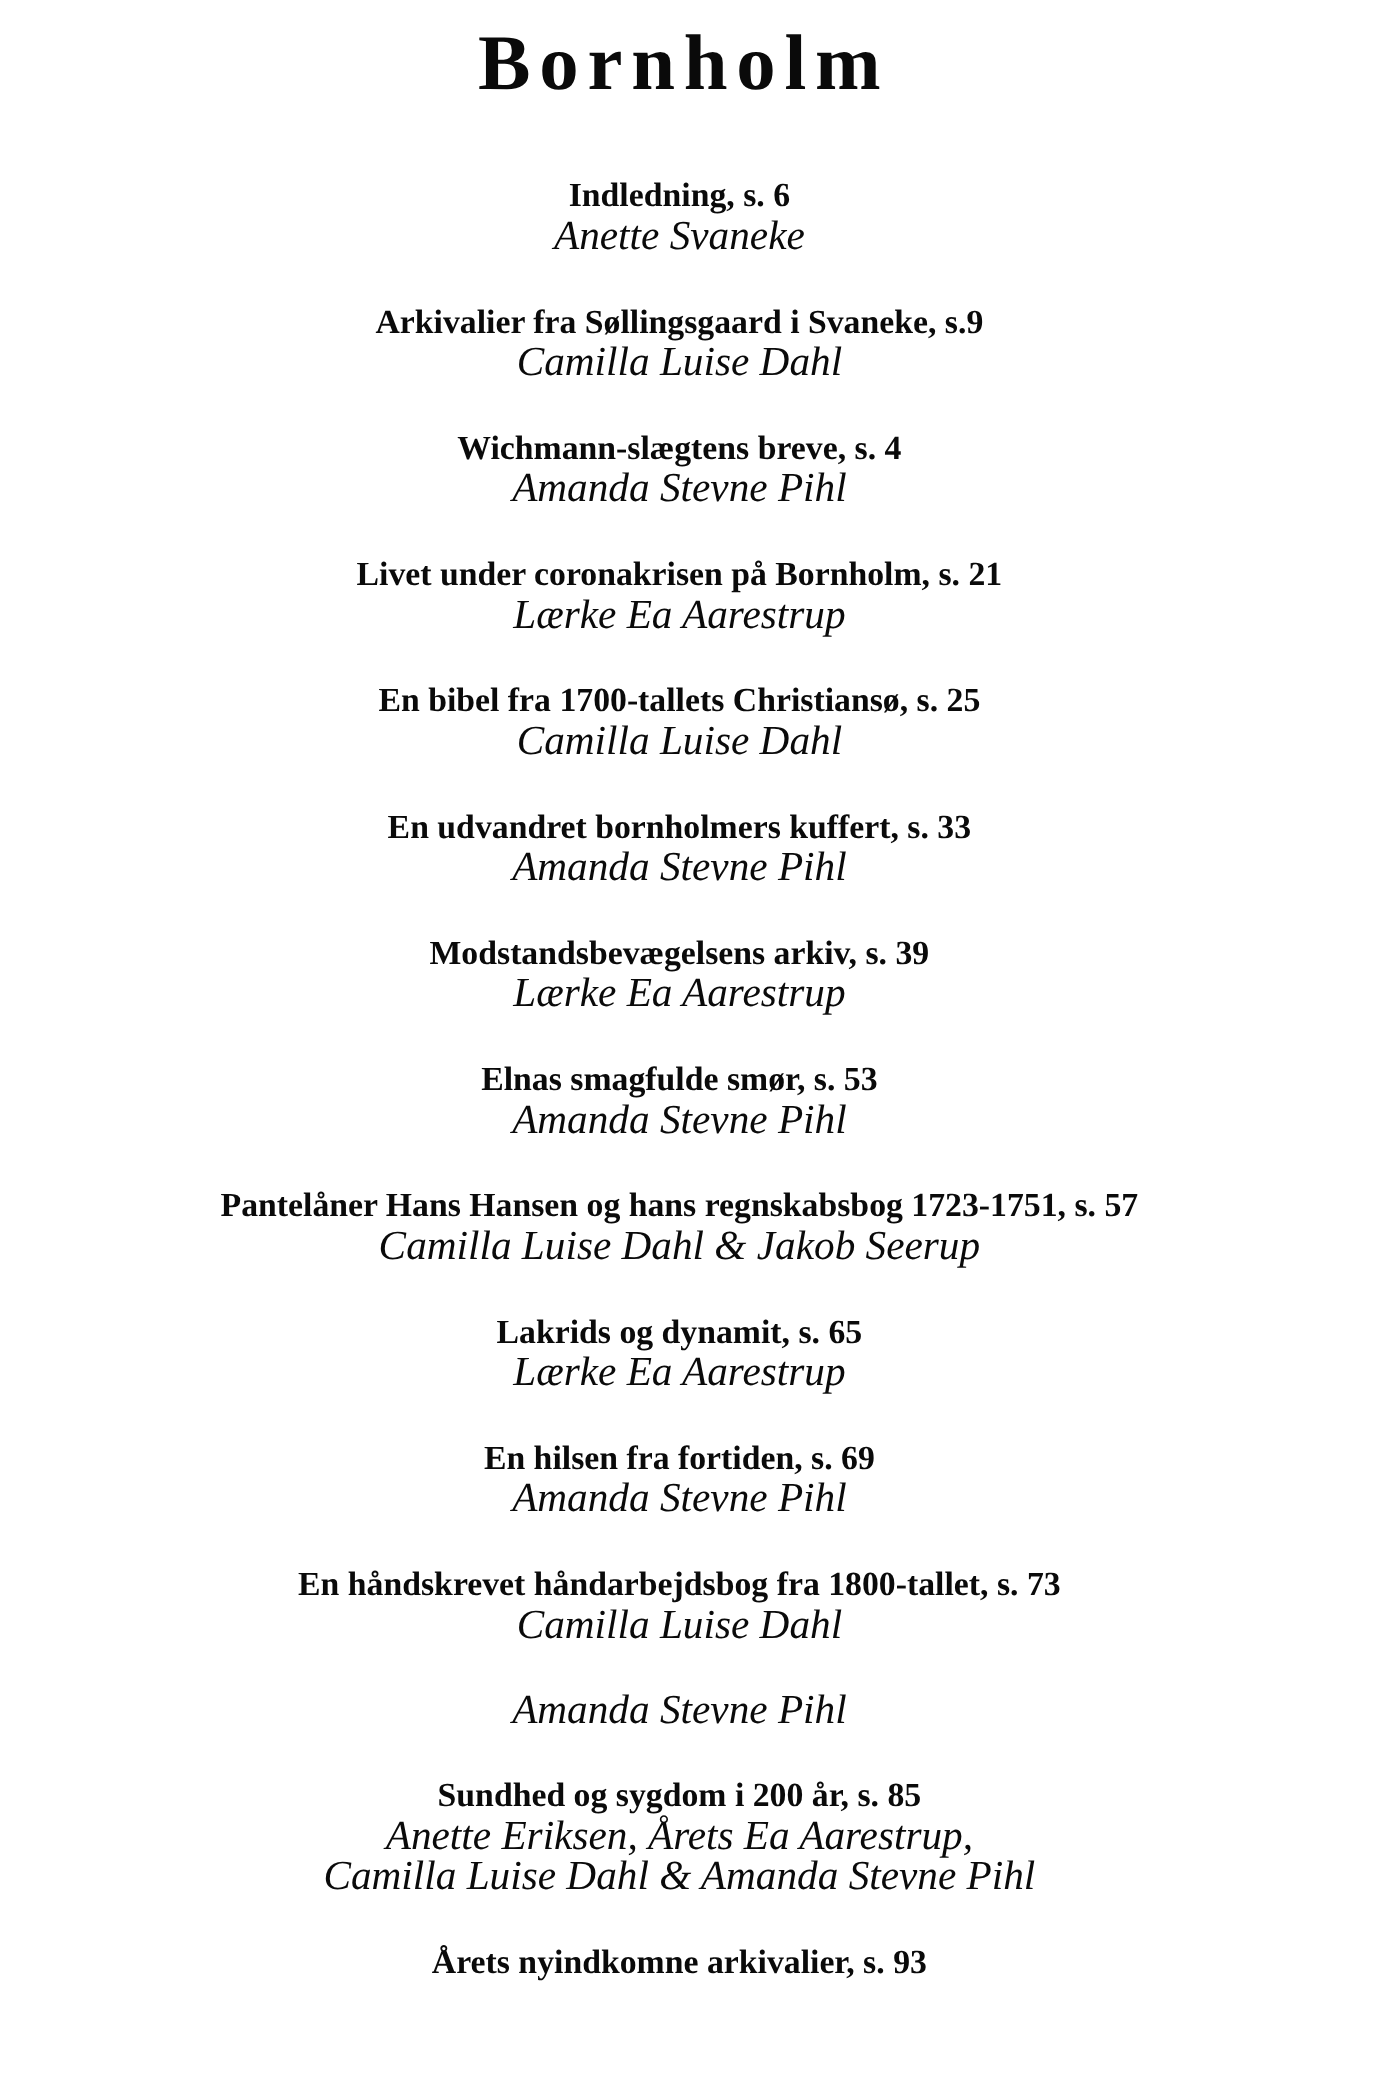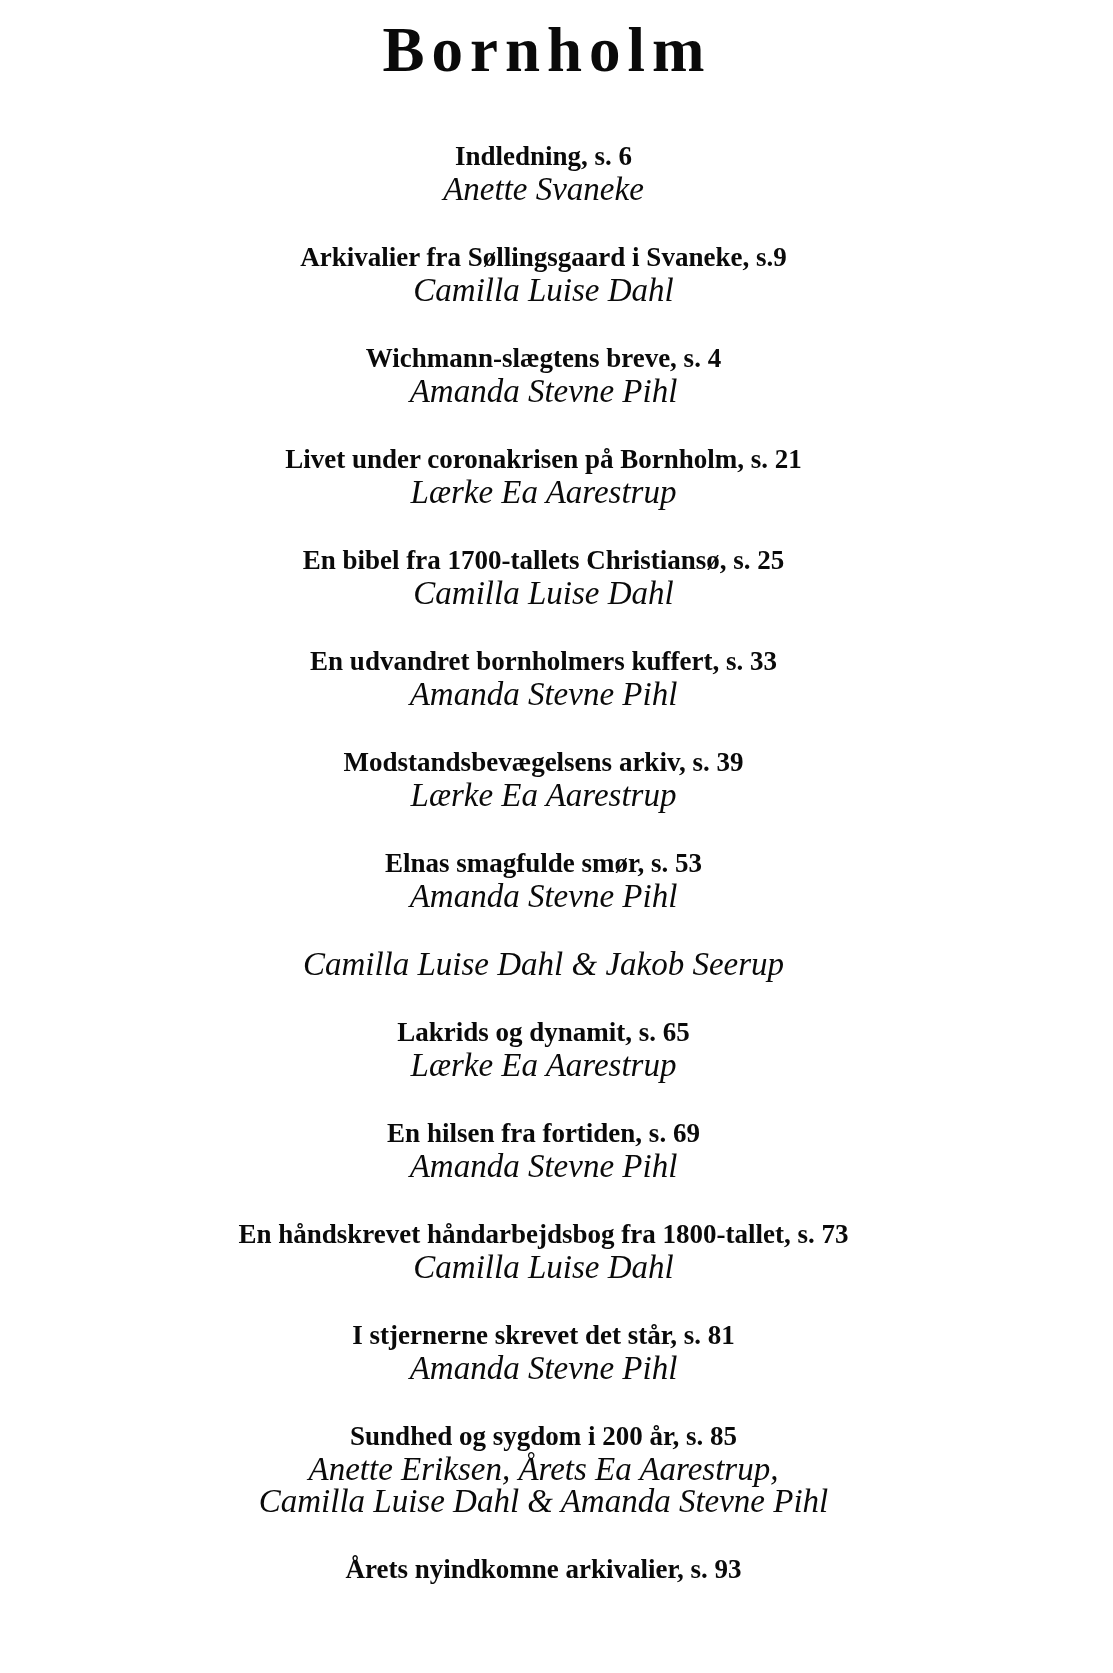--- a/index.html
+++ b/index.html
@@ -82,36 +82,36 @@
       </div>
       <div class="entry">
         <div class="entry-title">Modstandsbevægelsens arkiv, s. 39</div>
         <div class="author-line">Lærke Ea Aarestrup</div>
       </div>
       <div class="entry">
         <div class="entry-title">Elnas smagfulde smør, s. 53</div>
         <div class="author-line">Amanda Stevne Pihl</div>
       </div>
       <div class="entry">
+        <div class="entry-title">Pantelåner Hans Hansen og hans regnskabsbog 1723-1751, s. 57</div>
         <div class="author-line">Camilla Luise Dahl &amp; Jakob Seerup</div>
       </div>
       <div class="entry">
         <div class="entry-title">Lakrids og dynamit, s. 65</div>
         <div class="author-line">Lærke Ea Aarestrup</div>
       </div>
       <div class="entry">
         <div class="entry-title">En hilsen fra fortiden, s. 69</div>
         <div class="author-line">Amanda Stevne Pihl</div>
       </div>
       <div class="entry">
         <div class="entry-title">En håndskrevet håndarbejdsbog fra 1800-tallet, s. 73</div>
         <div class="author-line">Camilla Luise Dahl</div>
       </div>
       <div class="entry">
-        <div class="entry-title">I stjernerne skrevet det står, s. 81</div>
         <div class="author-line">Amanda Stevne Pihl</div>
       </div>
       <div class="entry">
         <div class="entry-title">Sundhed og sygdom i 200 år, s. 85</div>
         <div class="author-line">Anette Eriksen, Årets Ea Aarestrup,</div>
         <div class="author-line">Camilla Luise Dahl &amp; Amanda Stevne Pihl</div>
       </div>
       <div class="entry">
         <div class="entry-title">Årets nyindkomne arkivalier, s. 93</div>
       </div>

